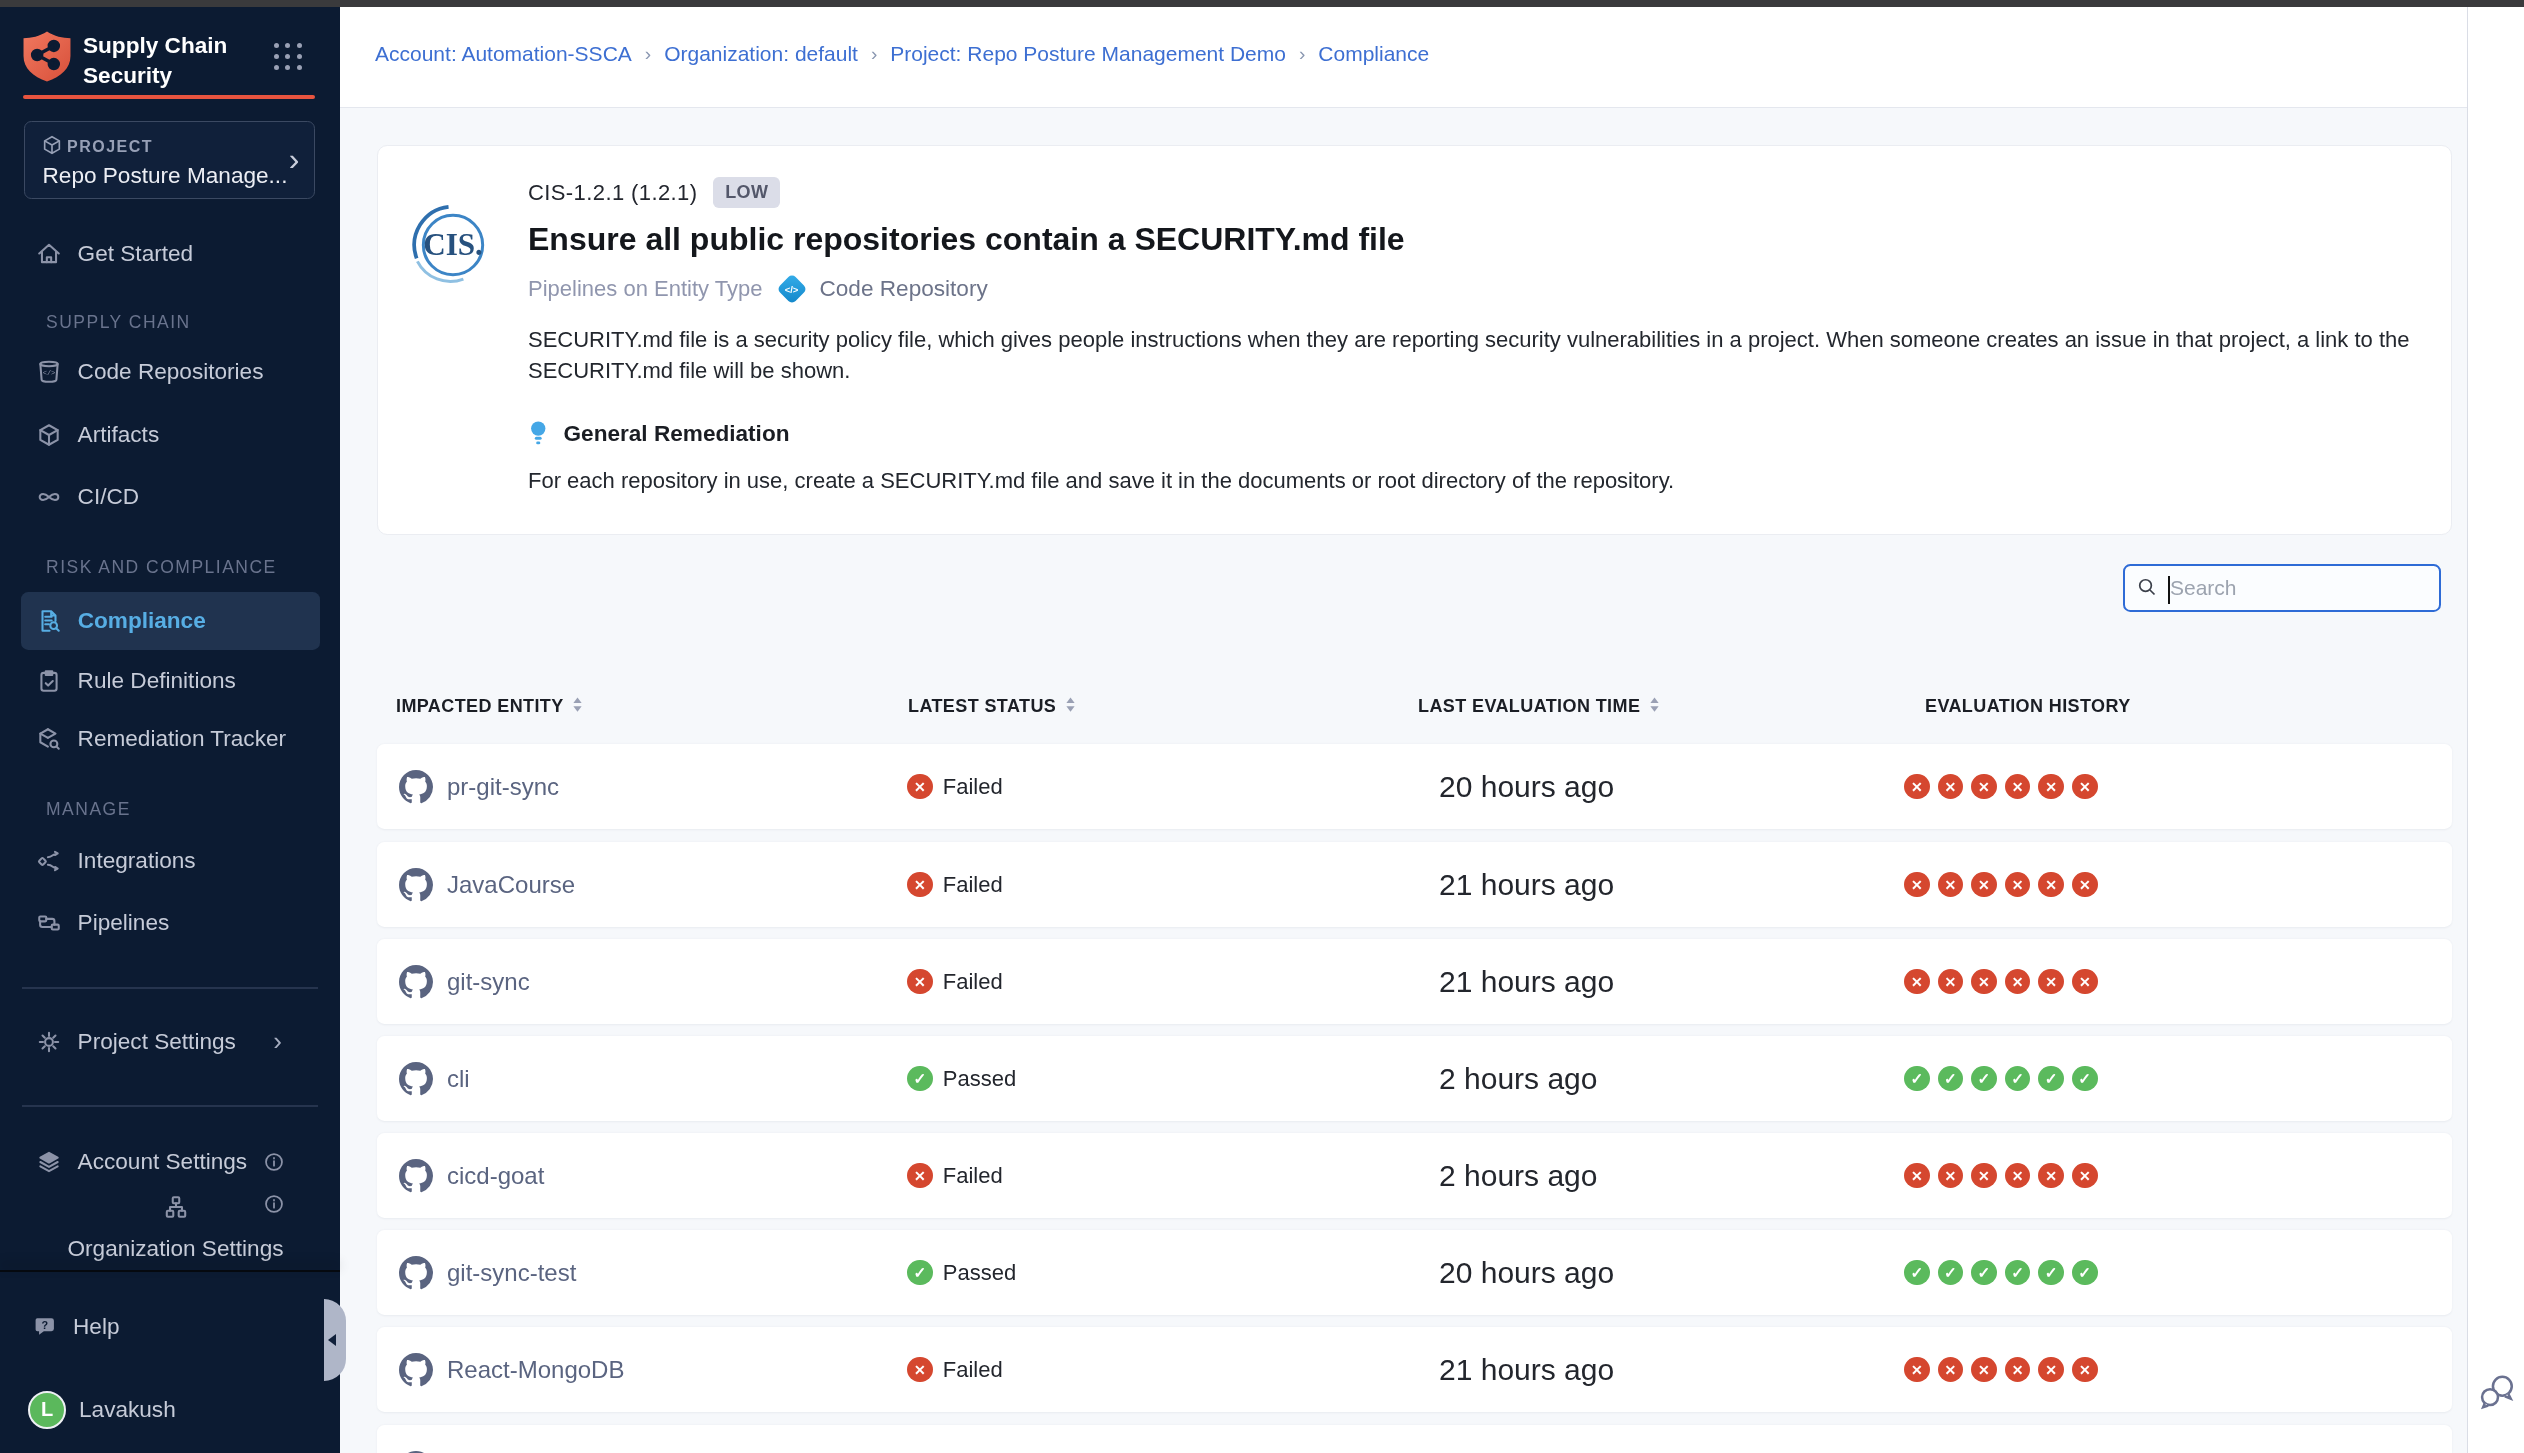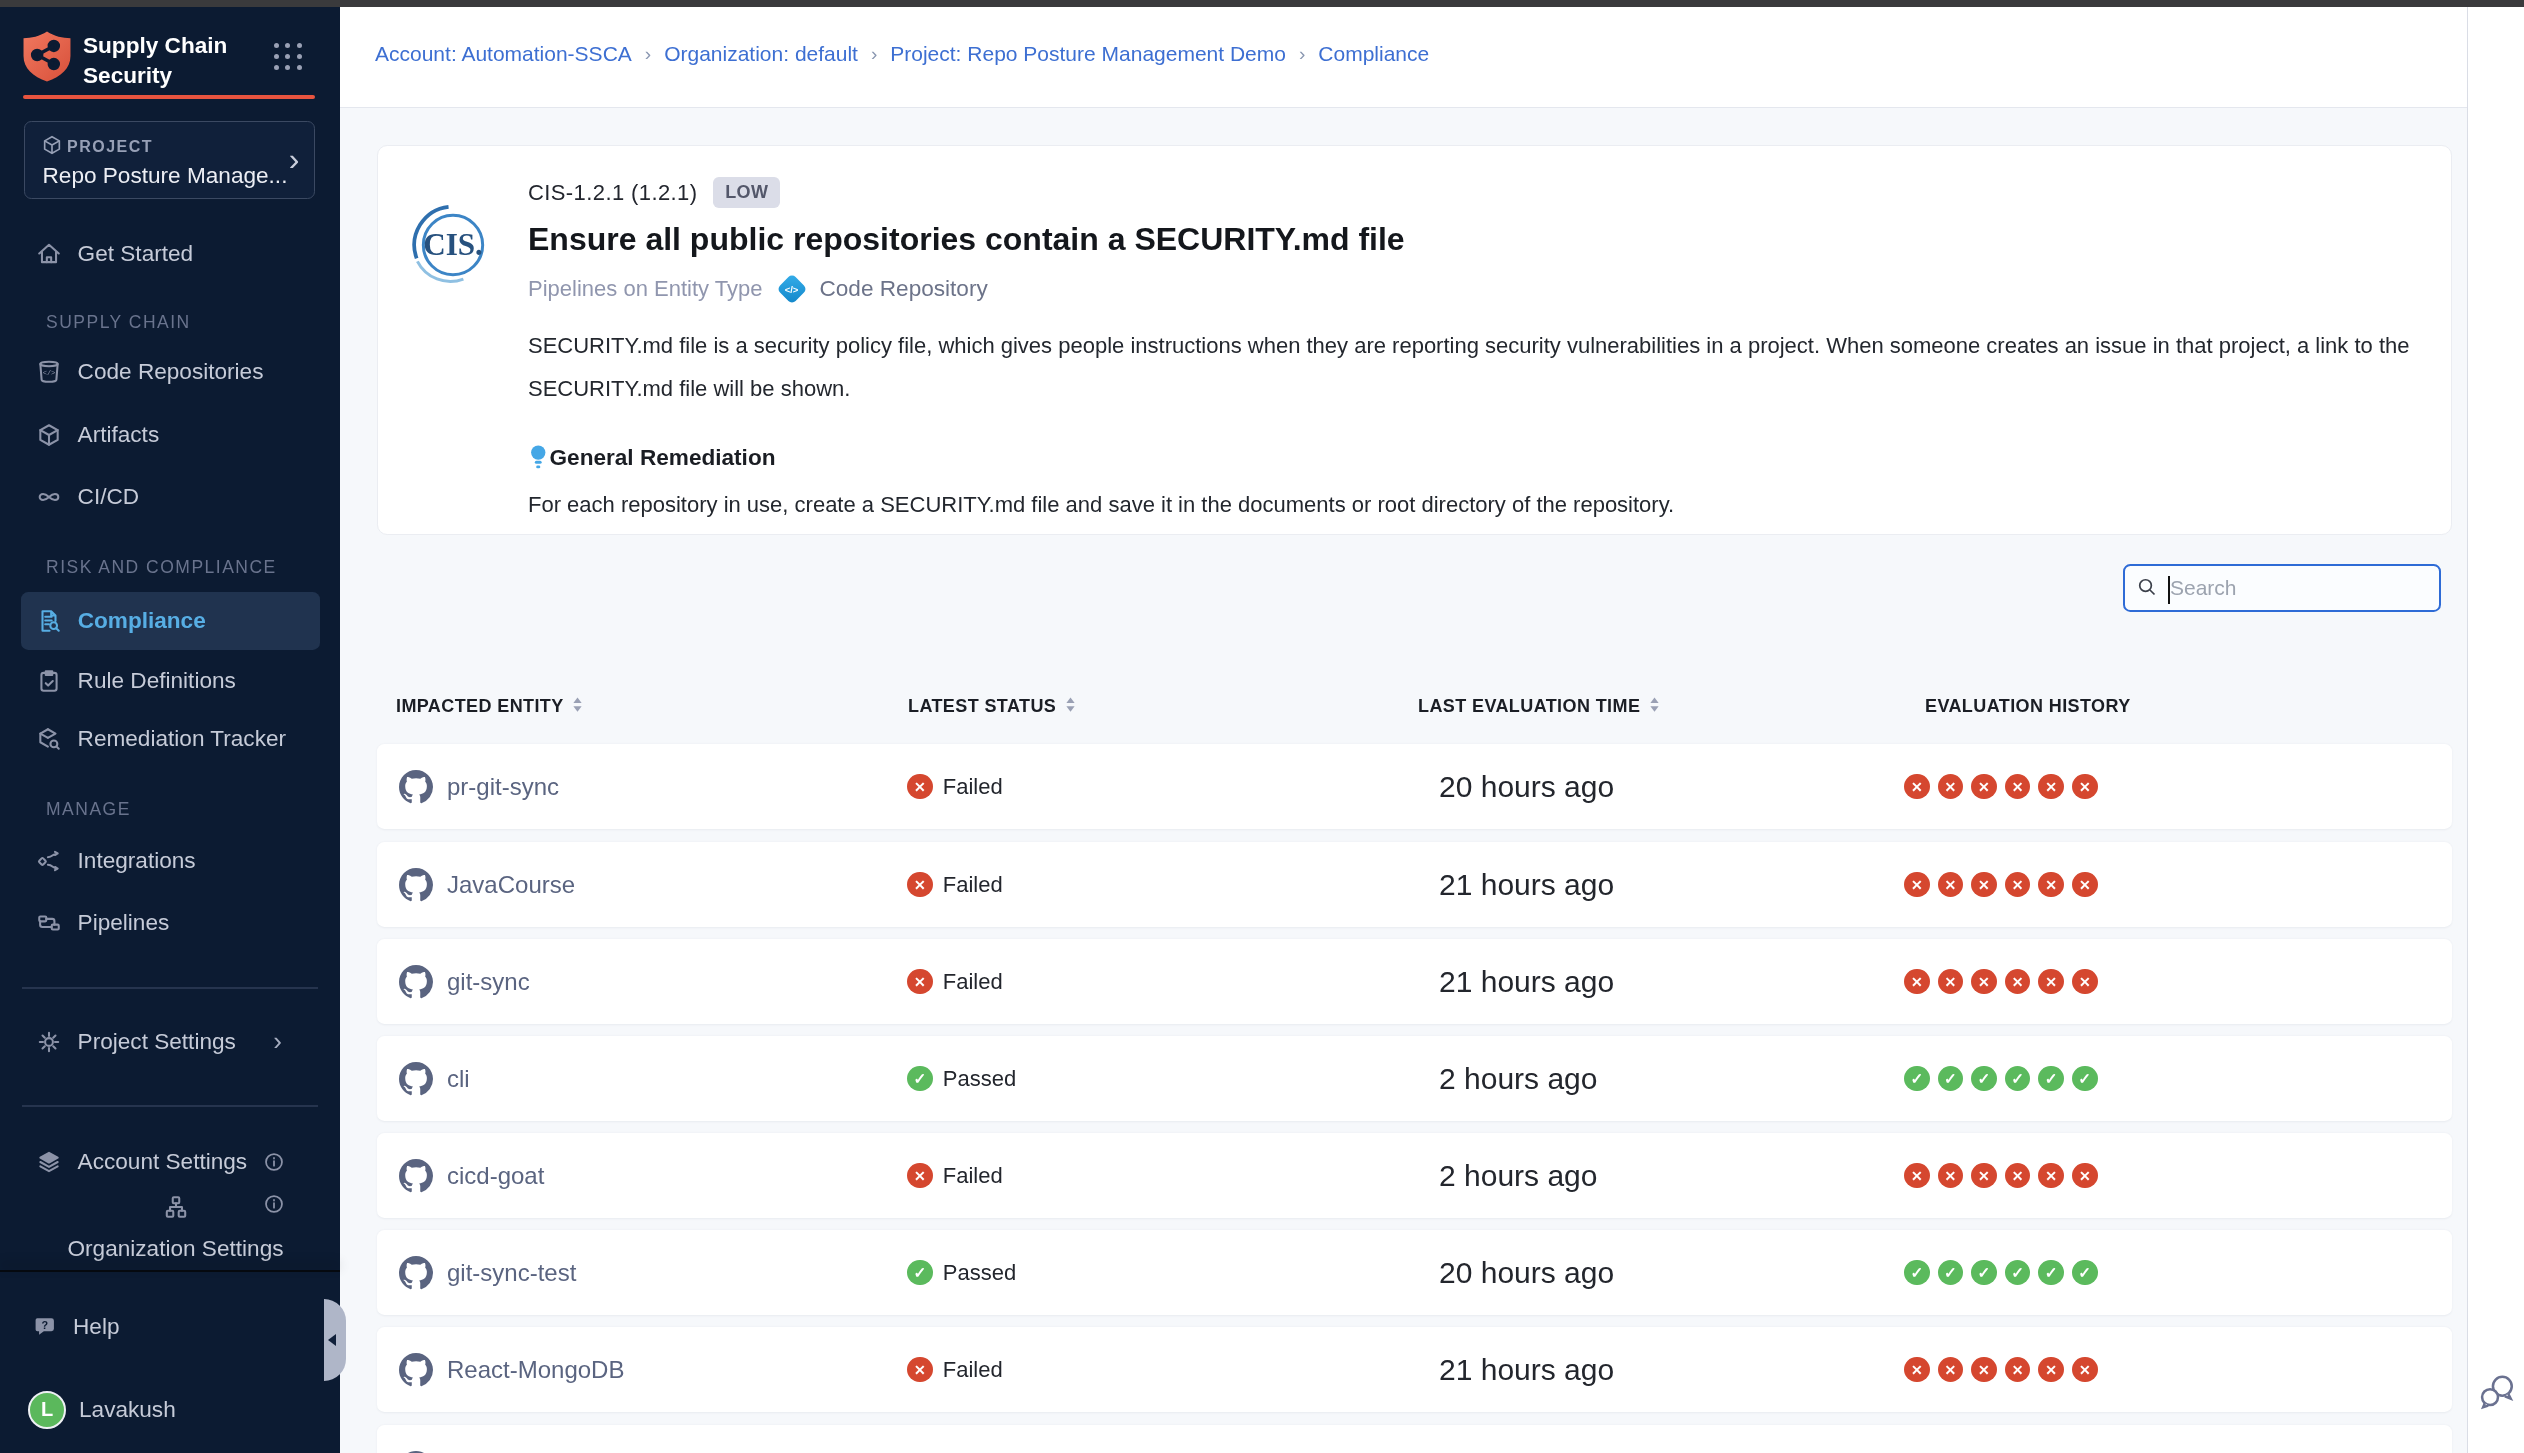--- a/index.html
+++ b/index.html
@@ -63,22 +63,22 @@
   .rule-id { font-size:22px; color:#23262E; letter-spacing:0.4px; }
   .sev-badge { background:#DBDDE8; color:#53576A; font-size:18px; font-weight:bold; letter-spacing:0.4px;
                padding:5.1px 11.7px; border-radius:5.8px; }
   .rule-title { margin-top:13px; font-size:32px; font-weight:bold; color:#14171C; }
   .applicable-row { margin-top:17.5px; display:flex; align-items:center; gap:11.7px; }
   .applicable-label { font-size:22px; color:#9096AE; }
   .entity-diamond { width:22px; height:22px; margin:0 4.4px 0 7.3px; background:linear-gradient(135deg,#35AEEA,#1286C9);
                     border-radius:5.1px; transform:rotate(45deg); display:flex; align-items:center; justify-content:center; }
   .entity-diamond span { transform:rotate(-45deg); color:#fff; font-size:9.5px; font-weight:bold; }
   .entity-type { font-size:22.6px; color:#6C7389; }
-  .rule-desc { margin-top:22px; font-size:22px; line-height:43px; color:#23272E; max-width:1885px; }
-  .remed-head { margin-top:34px; display:flex; align-items:center; gap:1px; }
+  .rule-desc { margin-top:22px; font-size:22px; line-height:31px; color:#23272E; max-width:1885px; }
+  .remed-head { margin-top:34px; display:flex; align-items:center; gap:15px; }
   .remed-title { font-size:22.6px; font-weight:bold; color:#1A1D23; }
   .remed-text { margin-top:20.5px; font-size:22px; color:#23272E; }
 
   .search-box { position:absolute; left:1783px; top:564px; width:318px; height:48px; background:#FBFDFF;
                 border:2.2px solid #2E6BD6; border-radius:7.3px; display:flex; align-items:center; padding-left:11.7px; }
   .search-box input { position:absolute; left:45px; top:0; width:263px; height:44px; border:none; outline:none;
                       background:transparent; font-size:21px; color:#333; font-family:"Liberation Sans",sans-serif; }
   .search-box input::placeholder { color:#9CA3AF; }
   .search-caret { position:absolute; left:43px; top:10.2px; width:1.8px; height:28px; background:#111; animation:blink 1.1s step-end infinite; }
   @keyframes blink { 50% { opacity:0; } }

